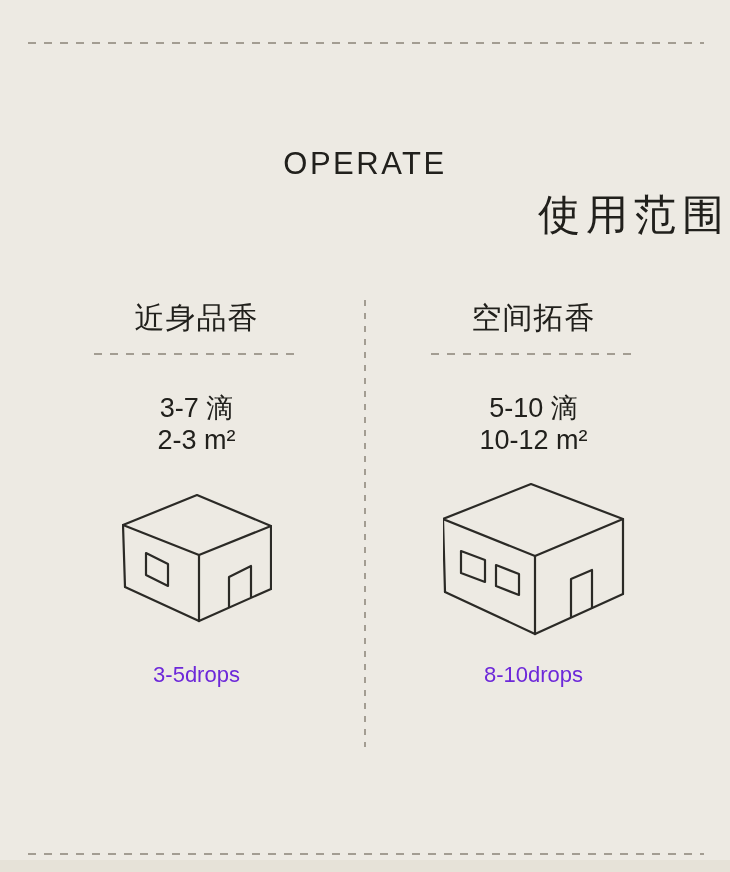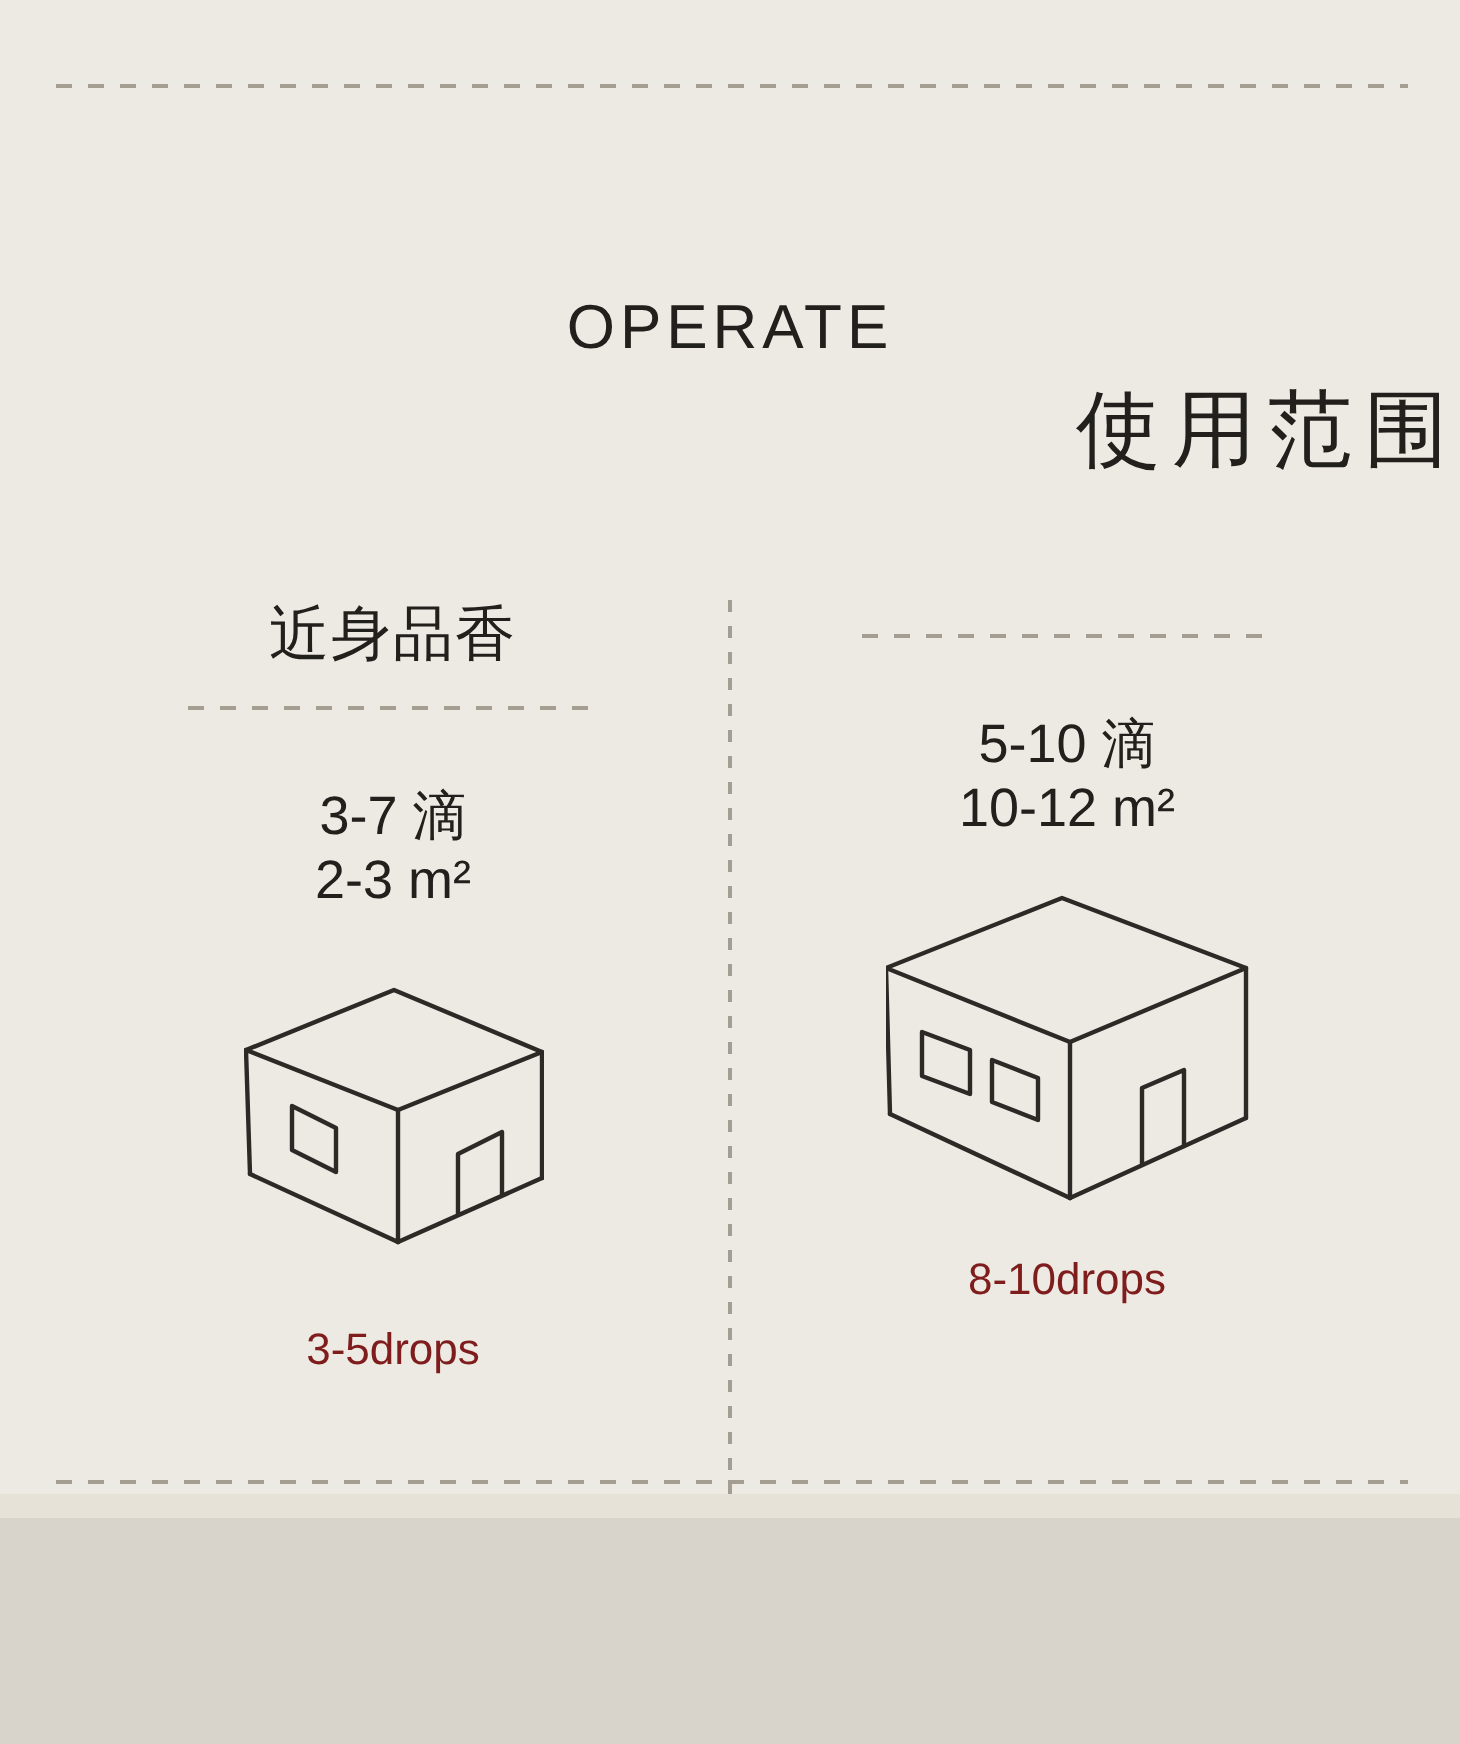--- a/index.html
+++ b/index.html
@@ -1,38 +1,38 @@
 <!DOCTYPE html>
 <html style="--bg: #edeae3; --footer: #e6e2d8; --dash: #a39d92; --ink: #21201c; --line: #2b2a26;"><head>
 <meta charset="utf-8">
 <style>
   :root{
     --bg:#edeae3; --footer:#e6e2d8; --dash:#a39d92; --ink:#21201c; --line:#2b2a26;
   }
   html,body{margin:0;padding:0;background:#d8d4cc;}
   .page{
-    width:730px;height:759px;position:relative;overflow:hidden;
+    width:730px;height:872px;position:relative;overflow:hidden;
     background:var(--bg);color:var(--ink);
     font-family:"Liberation Sans","DejaVu Sans",sans-serif;
   }
   .h-dash{height:2px;background:repeating-linear-gradient(to right,var(--dash) 0 8px,transparent 8px 16px);}
   .v-dash{width:2px;background:repeating-linear-gradient(to bottom,var(--dash) 0 6px,transparent 6px 13px);}
   .top-dash{position:absolute;top:42px;left:28px;right:26px;}
   .titles{position:absolute;top:146px;left:0;right:0;text-align:center;}
   .title-en{font-size:31px;letter-spacing:2.5px;line-height:1.15;}
   .title-zh{font-size:42px;letter-spacing:6px;font-weight:500;margin-top:9px;line-height:1.15;text-align:right;}
   .columns{position:absolute;top:300px;left:28px;right:28px;height:450px;display:flex;}
   .col{flex:1 1 0;display:flex;flex-direction:column;align-items:center;}
   .col-heading{font-size:30px;letter-spacing:1px;line-height:1.15;margin-top:1px;font-weight:500;}
   .underline{width:205px;margin-top:17px;}
   .drops-zh{font-size:27px;margin-top:37px;line-height:1.2;}
   .area{font-size:27px;margin-top:0;line-height:1.2;}
   .house-wrap{height:206px;display:flex;align-items:center;justify-content:center;}
   .house{stroke:var(--line);fill:none;stroke-width:2.2;stroke-linejoin:round;stroke-linecap:round;}
-  .drops-en{font-size:22px;line-height:1.2;color:#7f1d1d;}
+  .drops-en{font-size:22px;line-height:1.2;color:#6d28d9;}
   .caption-en{font-size:22px;line-height:1.2;margin-top:8px;color:#2e2c27;}
   .center-divider{position:absolute;left:50%;margin-left:-1px;top:0;height:447px;}
   .bottom-dash{position:absolute;bottom:17px;left:28px;right:26px;}
   .footer-strip{position:absolute;left:0;right:0;bottom:0;height:12px;background:var(--footer);}
 </style>
 </head>
 <body>
 
 <div class="page">
 
@@ -59,20 +59,21 @@
           <line x1="3" y1="94" x2="77" y2="128"></line>
           <line x1="149" y1="96" x2="77" y2="128"></line>
           <polygon points="24,60 46,71 46,93 24,82"></polygon>
           <polyline points="107,114 107,84 129,73 129,104"></polyline>
         </svg>
       </div>
       <div class="drops-en">3-5drops</div>
     </div>
 
     <div class="col">
+      <div class="col-heading">空间拓香</div>
       <div class="h-dash underline"></div>
       <div class="drops-zh">5-10 滴</div>
       <div class="area">10-12 m²</div>
       <div class="house-wrap">
         <svg class="house" width="182" height="154" viewBox="0 0 182 154" aria-hidden="true">
           <polygon points="88,2 180,37 92,74 0,37"></polygon>
           <line x1="0" y1="37" x2="2" y2="110"></line>
           <line x1="180" y1="37" x2="180" y2="112"></line>
           <line x1="92" y1="74" x2="92" y2="152"></line>
           <line x1="2" y1="110" x2="92" y2="152"></line>

